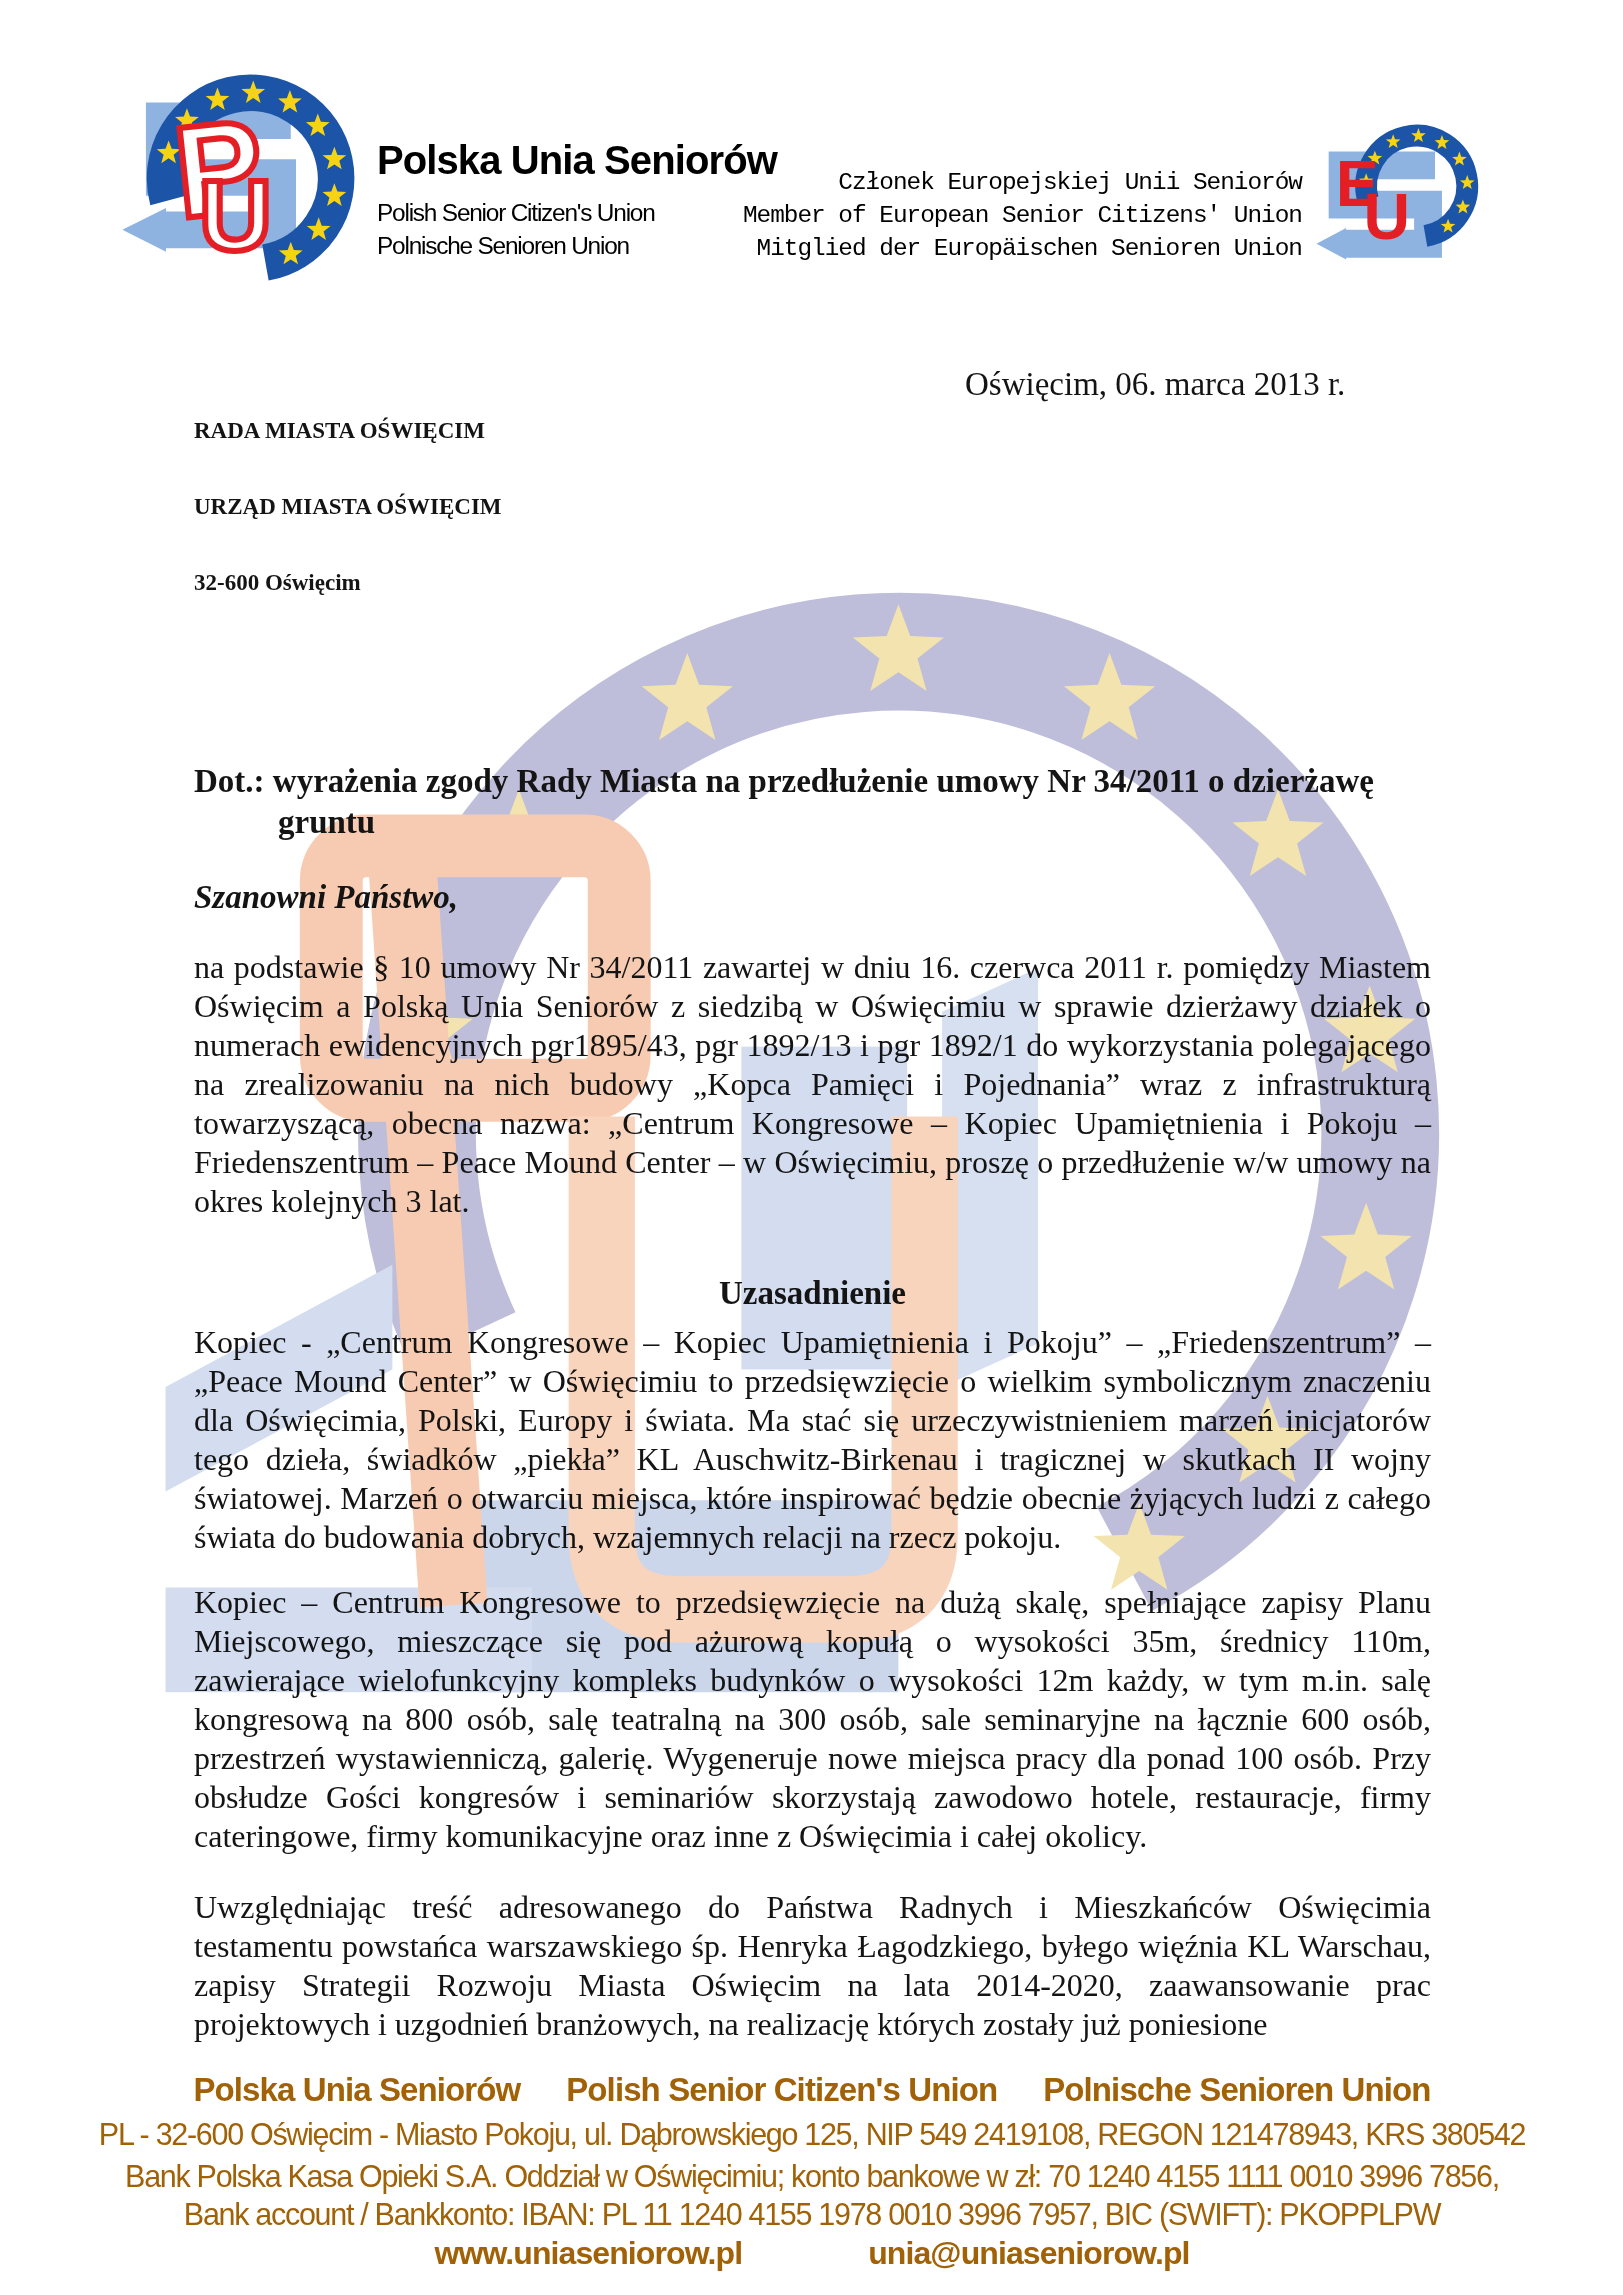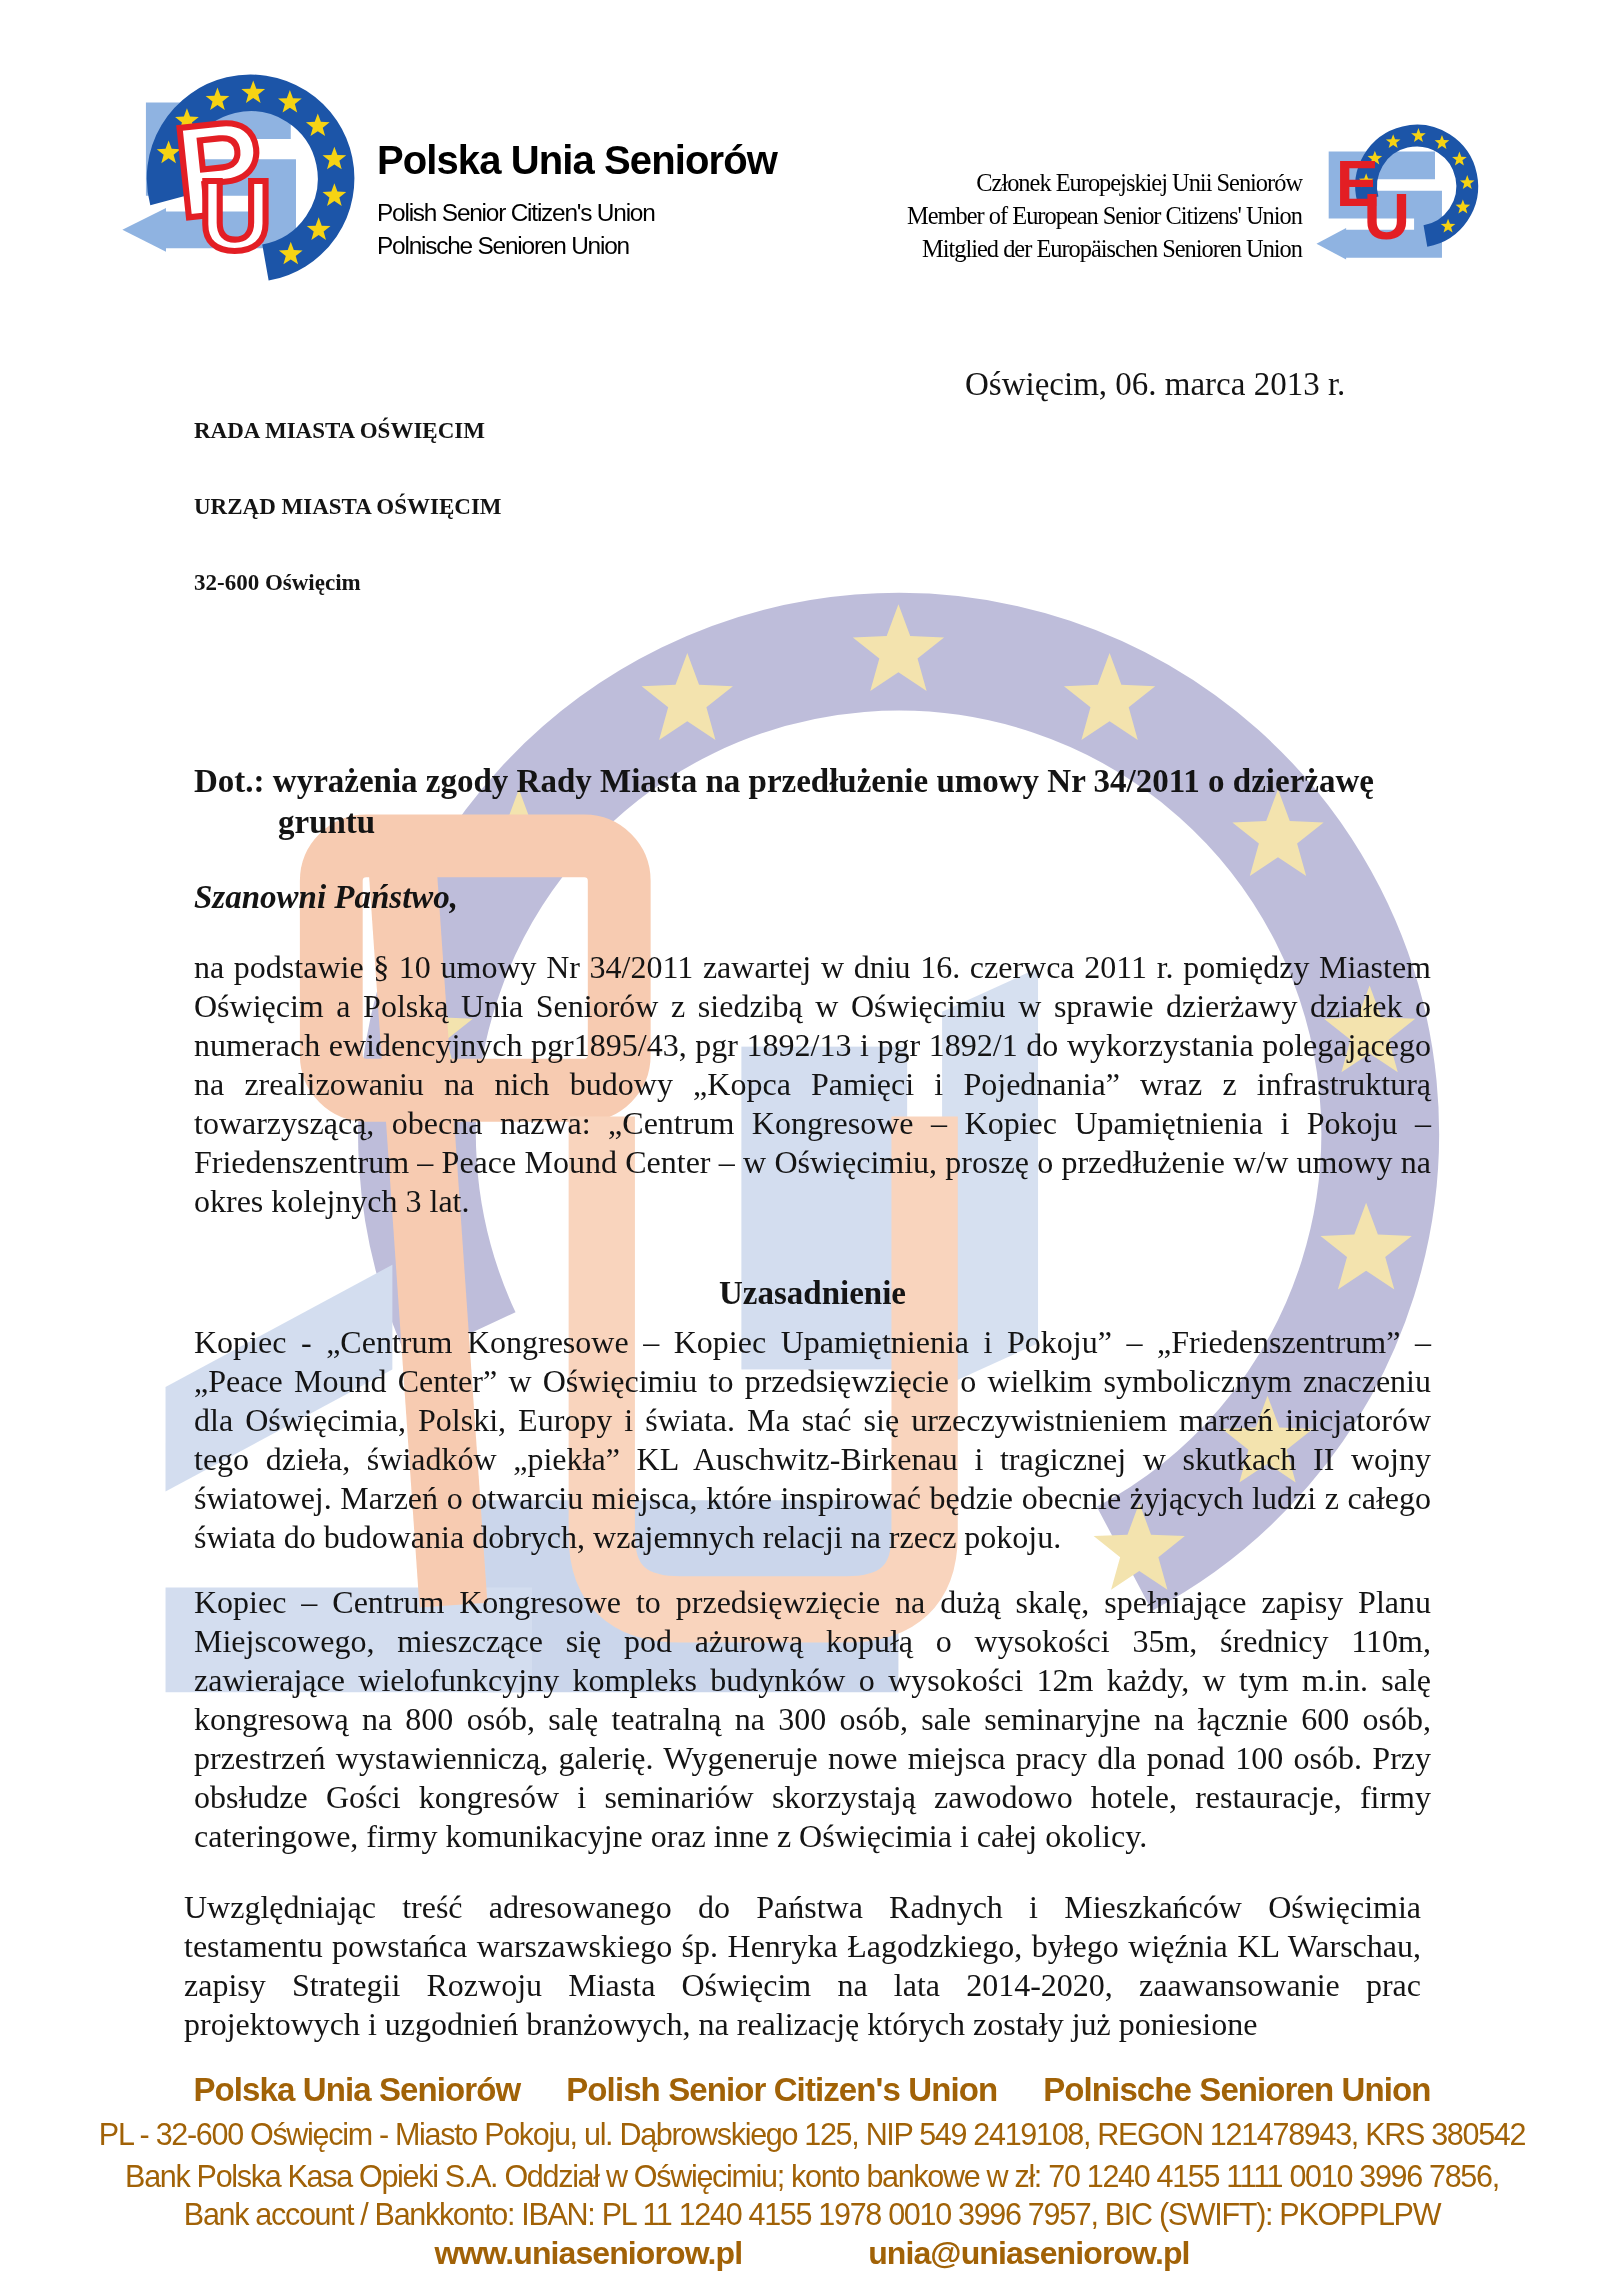--- a/index.html
+++ b/index.html
@@ -7,21 +7,21 @@
     position:relative;width:1624px;height:2295px;background:#ffffff;
     margin:0 auto;overflow:hidden;color:#141414;
     font-family:"Liberation Serif", serif;
   }
   .abs{position:absolute;}
   
   .brand-title{font-family:"Liberation Sans",sans-serif;font-weight:bold;
     font-size:40px;line-height:44px;letter-spacing:-0.9px;color:#000;}
   .brand-sub{font-family:"Liberation Sans",sans-serif;font-size:24.4px;line-height:33px;
     letter-spacing:-1.2px;color:#000;margin-top:0;}
-  .membership{font-family:Liberation Serif, serif;font-size:24.4px;line-height:33px;
+  .membership{font-family:Liberation Mono, monospace;font-size:24.4px;line-height:33px;
     letter-spacing:-1px;color:#000;text-align:right;}
   
   .dateline{font-size:33px;line-height:38px;}
   .recipient-line{font-weight:bold;font-size:23px;line-height:38px;margin-bottom:38px;}
   .subject{font-weight:bold;font-size:33px;line-height:41px;width:1237px;}
   .subject-l2{padding-left:84px;}
   .salutation{font-weight:bold;font-style:italic;font-size:33px;line-height:38px;}
   .para{width:1237px;font-size:32px;line-height:39px;text-align:justify;}
   .section-heading{width:1237px;text-align:center;font-weight:bold;font-size:33px;line-height:38px;}
   
@@ -156,21 +156,21 @@
     <div class="abs salutation" style="left:194px;top:878px;">Szanowni Państwo,</div>
 
     <div class="abs para" style="left:194px;top:948px;">na podstawie § 10 umowy Nr 34/2011 zawartej w dniu 16. czerwca 2011 r. pomiędzy Miastem Oświęcim a Polską Unia Seniorów z siedzibą w Oświęcimiu w sprawie dzierżawy działek o numerach ewidencyjnych pgr1895/43, pgr 1892/13 i pgr 1892/1 do wykorzystania polegającego na zrealizowaniu na nich budowy „Kopca Pamięci i Pojednania” wraz z infrastrukturą towarzyszącą, obecna nazwa: „Centrum Kongresowe – Kopiec Upamiętnienia i Pokoju – Friedenszentrum – Peace Mound Center – w Oświęcimiu, proszę o przedłużenie w/w umowy na okres kolejnych 3 lat.</div>
 
     <div class="abs section-heading" style="left:194px;top:1274px;">Uzasadnienie</div>
 
     <div class="abs para" style="left:194px;top:1323px;">Kopiec - „Centrum Kongresowe – Kopiec Upamiętnienia i Pokoju” – „Friedenszentrum” – „Peace Mound Center” w Oświęcimiu to przedsięwzięcie o wielkim symbolicznym znaczeniu dla Oświęcimia, Polski, Europy i świata. Ma stać się urzeczywistnieniem marzeń inicjatorów tego dzieła, świadków „piekła” KL Auschwitz-Birkenau i tragicznej w skutkach II wojny światowej. Marzeń o otwarciu miejsca, które inspirować będzie obecnie żyjących ludzi z całego świata do budowania dobrych, wzajemnych relacji na rzecz pokoju.</div>
 
     <div class="abs para" style="left:194px;top:1583px;">Kopiec – Centrum Kongresowe to przedsięwzięcie na dużą skalę, spełniające zapisy Planu Miejscowego, mieszczące się pod ażurową kopułą o wysokości 35m, średnicy 110m, zawierające wielofunkcyjny kompleks budynków o wysokości 12m każdy, w tym m.in. salę kongresową na 800 osób, salę teatralną na 300 osób, sale seminaryjne na łącznie 600 osób, przestrzeń wystawienniczą, galerię. Wygeneruje nowe miejsca pracy dla ponad 100 osób. Przy obsłudze Gości kongresów i seminariów skorzystają zawodowo hotele, restauracje, firmy cateringowe, firmy komunikacyjne oraz inne z Oświęcimia i całej okolicy.</div>
 
-    <div class="abs para" style="left:184px;top:1888px;">Uwzględniając treść adresowanego do Państwa Radnych i Mieszkańców Oświęcimia testamentu powstańca warszawskiego śp. Henryka Łagodzkiego, byłego więźnia KL Warschau, zapisy Strategii Rozwoju Miasta Oświęcim na lata 2014-2020, zaawansowanie prac projektowych i uzgodnień branżowych, na realizację których zostały już poniesione</div>
+    <div class="abs para" style="left:194px;top:1888px;">Uwzględniając treść adresowanego do Państwa Radnych i Mieszkańców Oświęcimia testamentu powstańca warszawskiego śp. Henryka Łagodzkiego, byłego więźnia KL Warschau, zapisy Strategii Rozwoju Miasta Oświęcim na lata 2014-2020, zaawansowanie prac projektowych i uzgodnień branżowych, na realizację których zostały już poniesione</div>
 
     <div class="abs f-line f-brand" style="top:2071px;">
       <span>Polska Unia Seniorów</span><span>Polish Senior Citizen's Union</span><span>Polnische Senioren Union</span>
     </div>
     <div class="abs f-line f-small" style="top:2117px;">PL - 32-600 Oświęcim - Miasto Pokoju, ul. Dąbrowskiego 125, NIP 549 2419108, REGON 121478943, KRS 380542</div>
     <div class="abs f-line f-small" style="top:2159px;">Bank Polska Kasa Opieki S.A. Oddział w Oświęcimiu; konto bankowe w zł: 70 1240 4155 1111 0010 3996 7856,</div>
     <div class="abs f-line f-small" style="top:2197px;">Bank account / Bankkonto: IBAN: PL 11 1240 4155 1978 0010 3996 7957, BIC (SWIFT): PKOPPLPW</div>
     <div class="abs f-line f-links" style="top:2235px;">
       <span>www.uniaseniorow.pl</span><span>unia@uniaseniorow.pl</span>
     </div>

